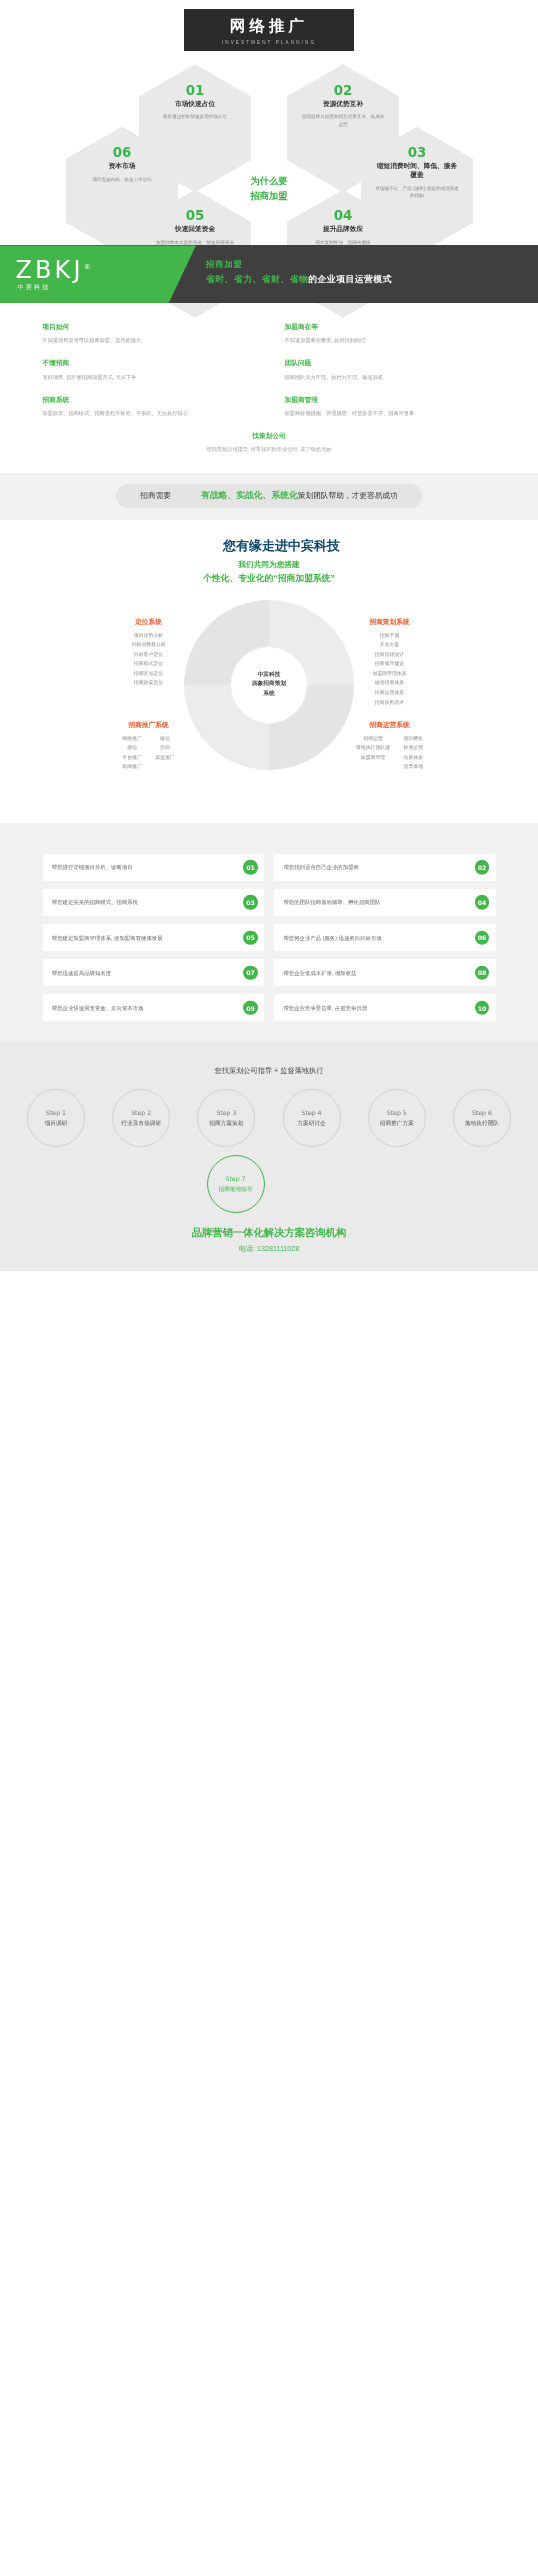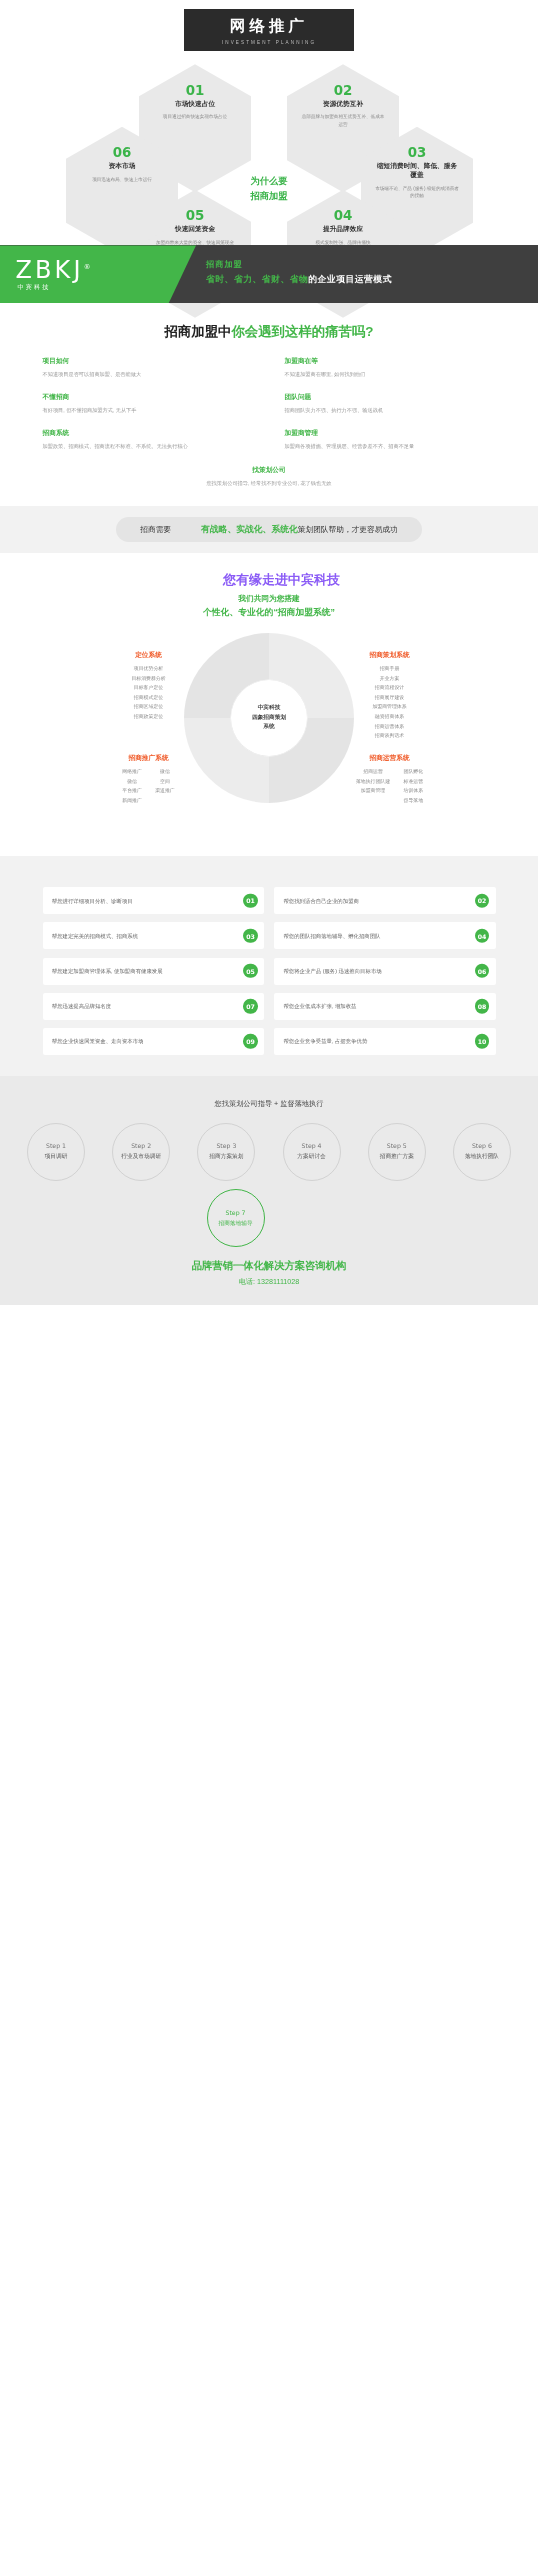--- a/index.html
+++ b/index.html
@@ -89,21 +89,21 @@
   
   .sec4 { background: #f2f2f2; padding: 11.3px 0; text-align: center; }
   .sec4 .bar {
     display: inline-block; background: #e4e4e4; border-radius: 14.4px;
     padding: 6.2px 24px; font-size: 7.7px; color: #333;
   }
   .sec4 .bar .em { color: #43b649; font-weight: bold; font-size: 8.8px; margin-left: 30px; }
 
   
   .sec5 { background: #fff; padding: 17.5px 0 10.3px; text-align: center; }
-  .sec5 .t1 { font-size: 13px; font-weight: bold; color: #8b5cf6; padding-left: 25px; }
+  .sec5 .t1 { font-size: 13px; font-weight: bold; color: #0c4a6e; padding-left: 25px; }
   .sec5 .t2 { font-size: 7.7px; color: #43b649; margin-top: 5.2px; font-weight: bold; }
   .sec5 .t3 { font-size: 8.8px; color: #43b649; margin-top: 3.1px; font-weight: bold; }
 
   .donutwrap { position: relative; width: 538px; height: 222px; margin-top: 5.2px; }
   .donut {
     position: absolute; left: 50%; top: 9.3px; transform: translateX(-50%);
     width: 170px; height: 170px; border-radius: 50%;
     background:
       conic-gradient(#ececec 0deg 90deg, #e4e4e4 90deg 180deg, #ececec 180deg 270deg, #e4e4e4 270deg 360deg);
   }
@@ -224,23 +224,20 @@
 
   <section class="sec2">
     <div class="green-left"></div>
     <div class="logo"><span>ZBKJ</span><span class="logo-reg">®</span></div>
     <div class="logo-sub">中宾科技</div>
     <div class="rtxt1">招商加盟</div>
     <div class="rtxt2"><span class="em">省时、省力、省财、省物</span><span>的企业项目运营模式</span></div>
   </section>
 
   <section class="sec3">
-    <h2>
-      <span>招商加盟中</span><span class="em">你会遇到这样的痛苦吗?</span>
-    </h2>
     <div class="pain-grid">
       <div class="pain-item">
         <div class="p-t">项目如何</div>
         <div class="p-d">不知道项目是否可以招商加盟、是否能做大</div>
       </div>
       <div class="pain-item">
         <div class="p-t">加盟商在等</div>
         <div class="p-d">不知道加盟商在哪里, 如何找到他们</div>
       </div>
       <div class="pain-item">

